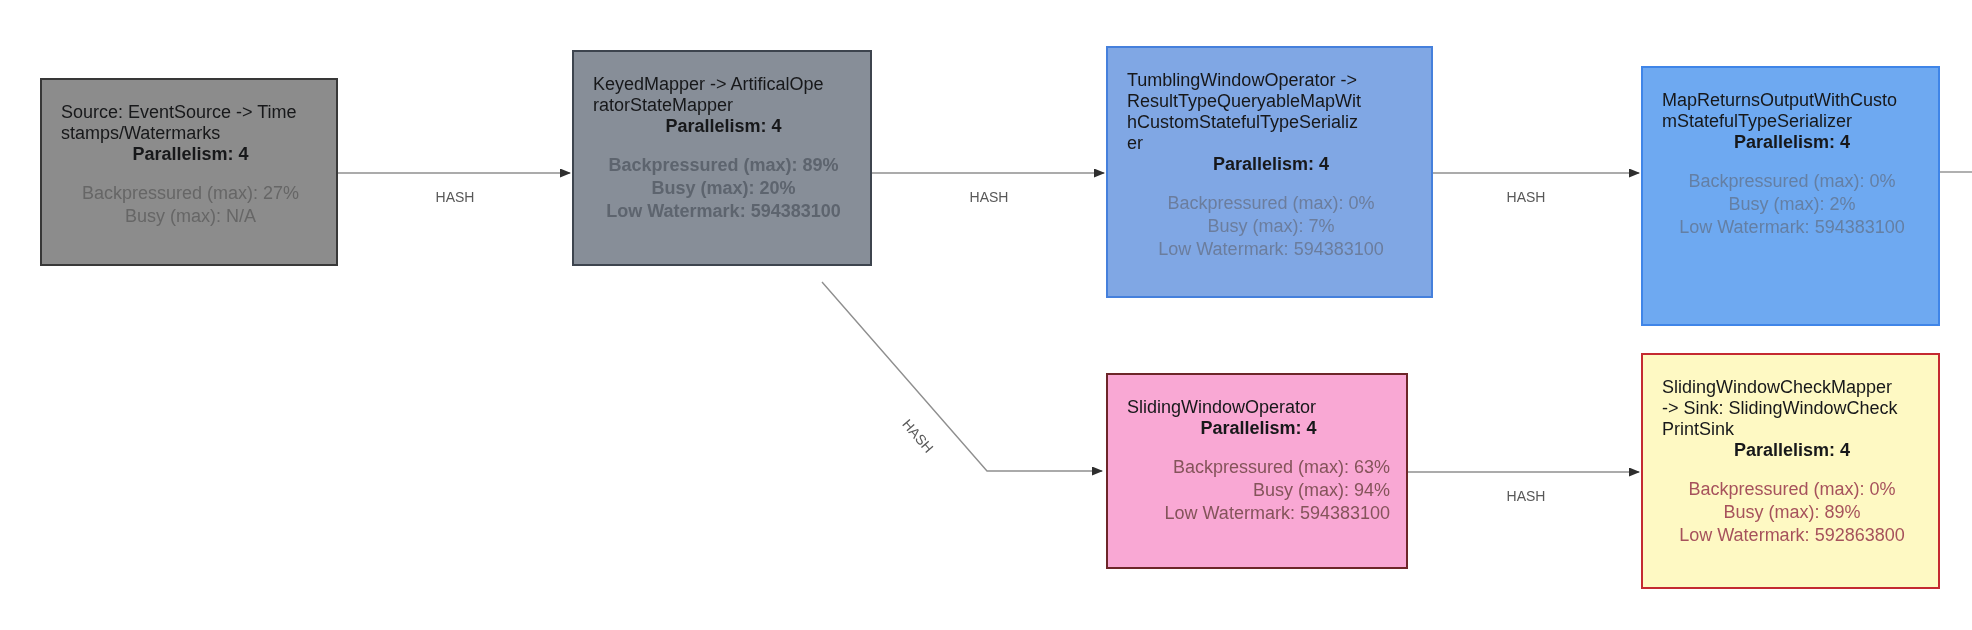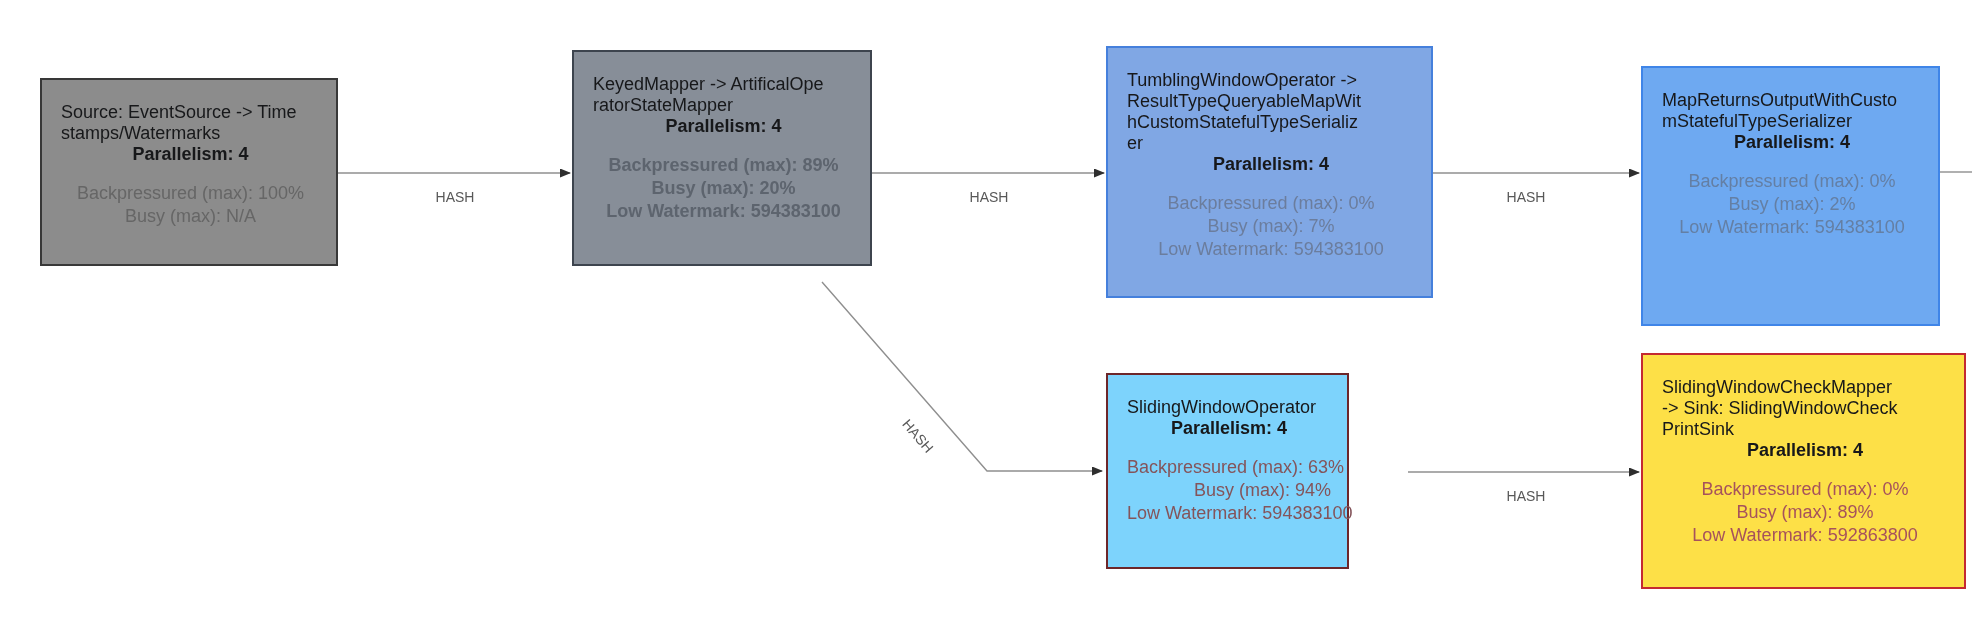--- a/index.html
+++ b/index.html
@@ -49,21 +49,21 @@
   <div class="edge-label rotated" style="left:918px;top:436px">HASH</div>
   <div class="edge-label" style="left:1526px;top:496px">HASH</div>
 
   <div class="node" style="left: 40px; top: 78px; width: 298px; height: 188px; background: rgb(140, 140, 140); border-color: rgb(56, 56, 56);">
     <div class="node-name">
       <div>Source: EventSource -&gt; Time</div>
       <div>stamps/Watermarks</div>
     </div>
     <div class="node-parallelism">Parallelism: 4</div>
     <div class="node-metrics" style="color: rgb(102, 102, 102);">
-      <div>Backpressured (max): 100%</div>
+      <div>Backpressured (max): 27%</div>
       <div>Busy (max): N/A</div>
     </div>
   </div>
 
   <div class="node" style="left: 572px; top: 50px; width: 300px; height: 216px; background: rgb(135, 142, 152); border-color: rgb(61, 68, 78);">
     <div class="node-name">
       <div>KeyedMapper -&gt; ArtificalOpe</div>
       <div>ratorStateMapper</div>
     </div>
     <div class="node-parallelism">Parallelism: 4</div>
@@ -95,33 +95,33 @@
       <div>mStatefulTypeSerializer</div>
     </div>
     <div class="node-parallelism">Parallelism: 4</div>
     <div class="node-metrics" style="color: rgb(100, 127, 164);">
       <div>Backpressured (max): 0%</div>
       <div>Busy (max): 2%</div>
       <div>Low Watermark: 594383100</div>
     </div>
   </div>
 
-  <div class="node" style="left: 1106px; top: 373px; width: 243px; height: 196px; background: #7dd3fc; border-color: rgb(109, 38, 41);">
+  <div class="node" style="left: 1106px; top: 373px; width: 302px; height: 196px; background: #f9a8d4; border-color: rgb(109, 38, 41);">
     <div class="node-name">
       <div>SlidingWindowOperator</div>
     </div>
     <div class="node-parallelism">Parallelism: 4</div>
     <div class="node-metrics" style="color: rgb(132, 84, 90); text-align: right;">
       <div>Backpressured (max): 63%</div>
       <div>Busy (max): 94%</div>
       <div>Low Watermark: 594383100</div>
     </div>
   </div>
 
-  <div class="node" style="left: 1641px; top: 353px; width: 325px; height: 236px; background: #fde047; border-color: rgb(196, 42, 49);">
+  <div class="node" style="left: 1641px; top: 353px; width: 299px; height: 236px; background: #fef9c3; border-color: rgb(196, 42, 49);">
     <div class="node-name">
       <div>SlidingWindowCheckMapper</div>
       <div>-&gt; Sink: SlidingWindowCheck</div>
       <div>PrintSink</div>
     </div>
     <div class="node-parallelism">Parallelism: 4</div>
     <div class="node-metrics" style="color: rgb(166, 82, 92);">
       <div>Backpressured (max): 0%</div>
       <div>Busy (max): 89%</div>
       <div>Low Watermark: 592863800</div>

